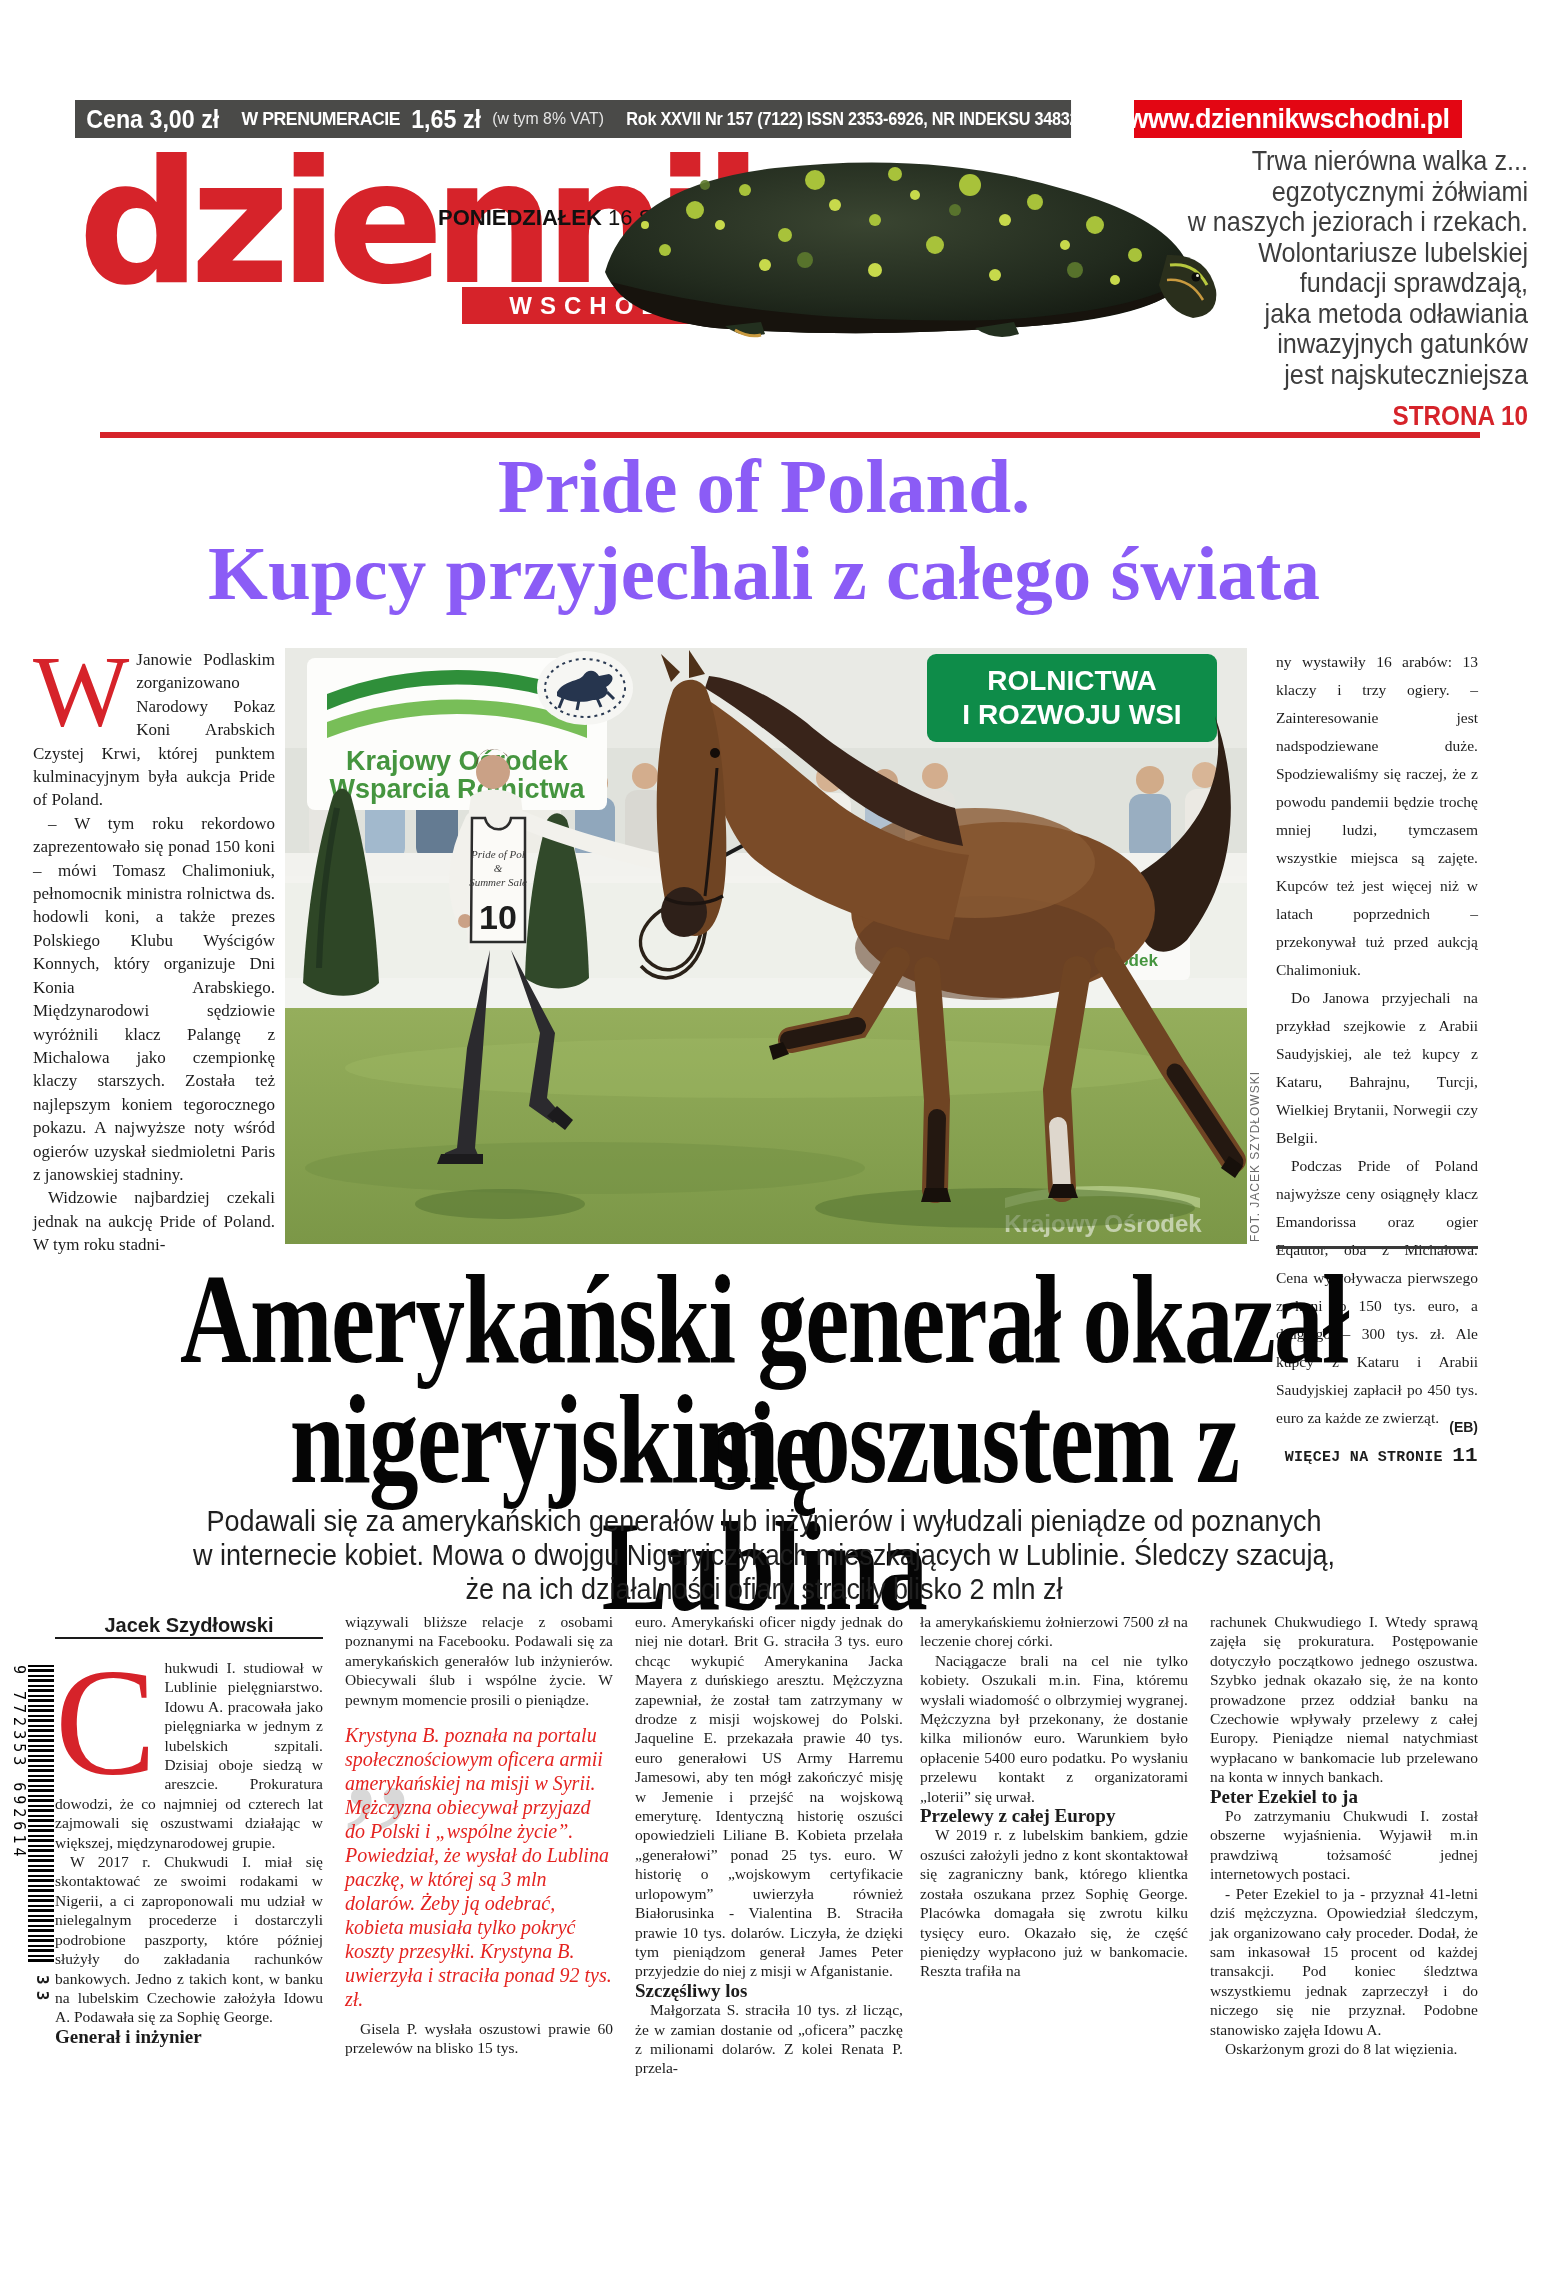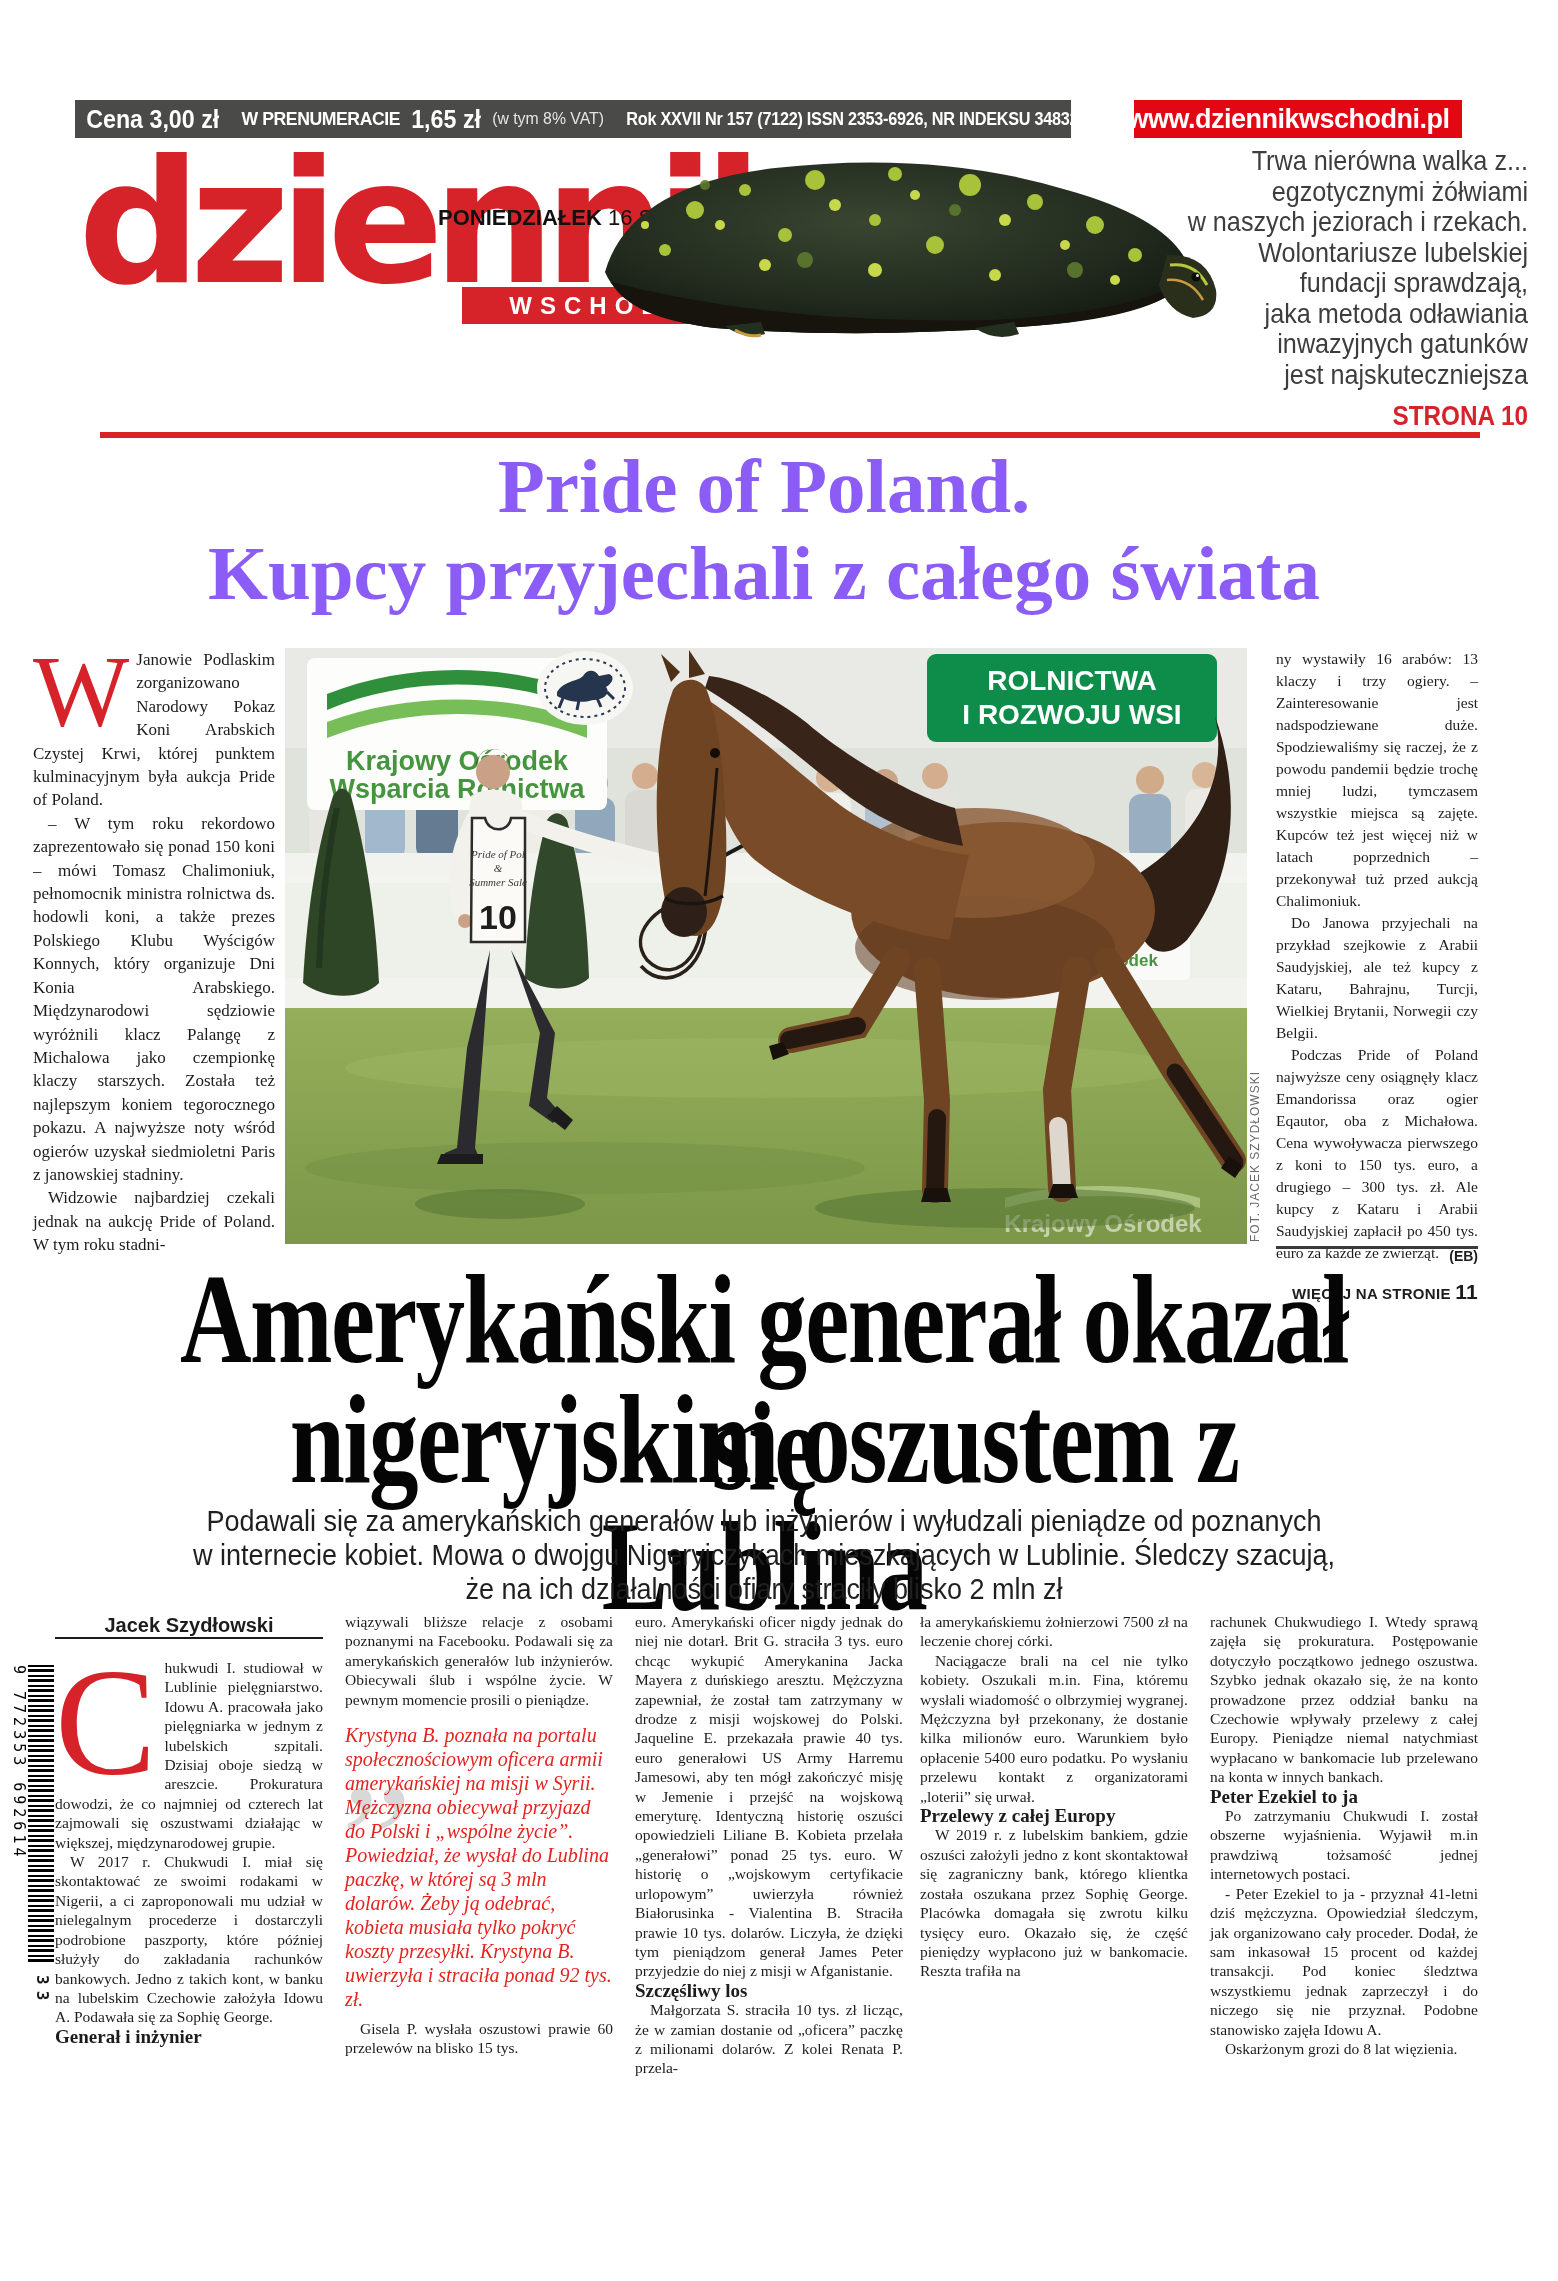--- a/index.html
+++ b/index.html
@@ -34,30 +34,30 @@
           color:#3d3d3d;transform:scaleX(.9);transform-origin:right top;}
   .teaser .strona{margin-top:11px;color:#d6232a;font-weight:bold;font-size:27px;}
 
   .red-rule{left:100px;top:432px;width:1380px;height:6px;background:#d6232a;}
 
   
   .lead-headline{left:33px;top:443px;width:1462px;text-align:center;color:#8b5cf6;
                  font-family:"Liberation Serif",serif;font-weight:bold;font-size:77px;line-height:87px;}
   .serif-col{font-family:"Liberation Serif",serif;text-align:justify;}
   .lead-left{left:33px;top:648px;width:242px;font-size:17px;line-height:23.4px;}
-  .lead-right{left:1276px;top:648px;width:202px;font-size:15.5px;line-height:22px;}
+  .lead-right{left:1276px;top:648px;width:202px;font-size:15.5px;line-height:28px;}
   .serif-col p{margin:0;}
   .serif-col p + p{text-indent:15px;}
   .dropcap-w{float:left;color:#d6232a;font-family:"Liberation Serif",serif;
              font-size:102px;line-height:80px;margin:4px 7px 0 0;}
   .dropcap-c{float:left;color:#d6232a;font-family:"Liberation Serif",serif;
              font-size:152px;line-height:118px;margin:6px 8px 0 0;}
   .credit-eb{margin-top:-19px;text-align:right;font-family:"Liberation Sans",sans-serif;
              font-weight:bold;font-size:14px;}
-  .more-line{margin-top:14px;text-align:right;font-family:Liberation Sans, sans-serif;
+  .more-line{margin-top:1px;text-align:right;font-family:Liberation Mono, monospace;
              font-weight:bold;font-size:15px;letter-spacing:.3px;}
   .more-line .pg{font-size:21px;}
   .right-col-rule{left:1276px;top:1246px;width:202px;height:3px;background:#3a3a3a;}
 
   .photo{left:285px;top:648px;width:962px;height:596px;}
   .photo-credit{left:1248px;top:1042px;height:200px;writing-mode:vertical-rl;transform:rotate(180deg);
                 font-size:12px;color:#6a6a6a;letter-spacing:1px;}
 
   
   .big-headline{left:33px;top:1256px;width:1462px;text-align:center;color:#050505;

